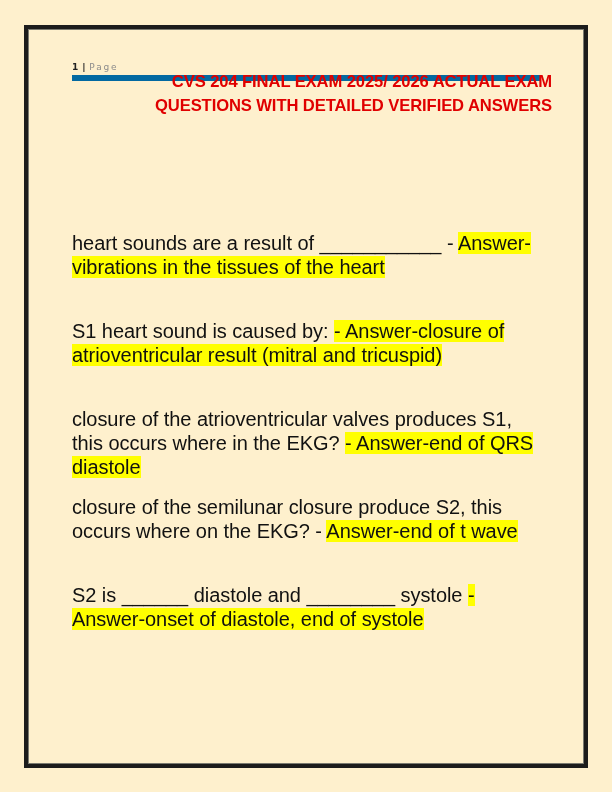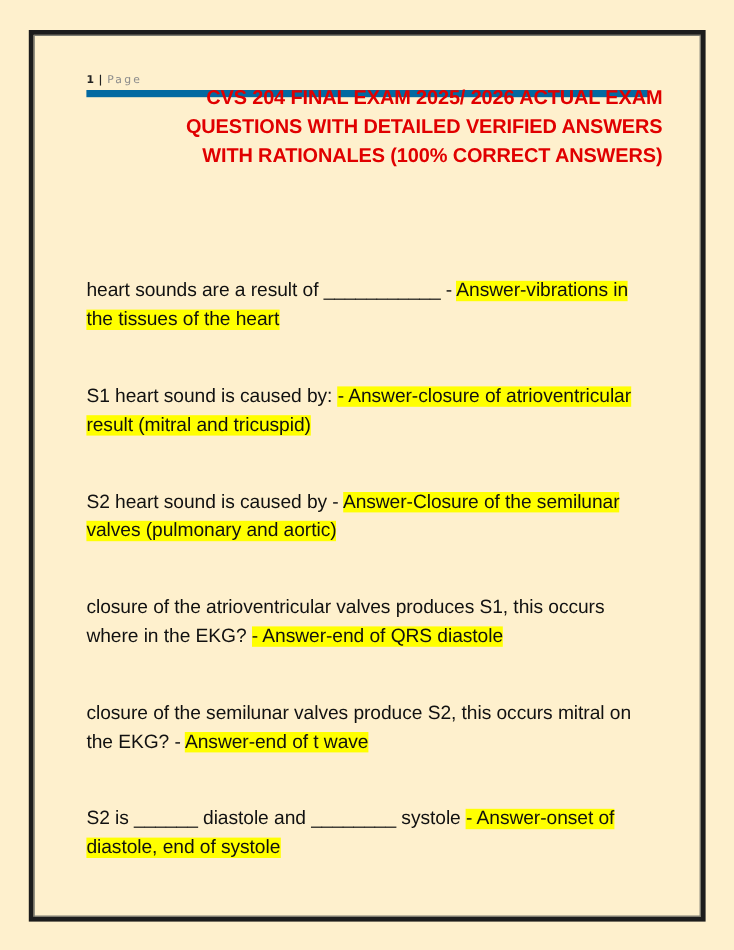--- a/index.html
+++ b/index.html
@@ -59,21 +59,21 @@
       line-height: 24.2px;
       letter-spacing: -0.1px;
     }
     .qa-list {
       position: absolute;
       left: 72px;
       top: 231px;
       width: 470px;
     }
     .qa-item {
-      font-size: 16px;
+      font-size: 20px;
       line-height: 24px;
       color: #111;
       height: 88px;
       letter-spacing: -0.05px;
     }
     .hl {
       background: #ffff00;
     }
   </style>
 </head>
@@ -83,35 +83,31 @@
 
 <div class="page-header">
   <span class="num">1</span>
   <span class="sep">|</span>
   <span class="label">Page</span>
 </div>
 
 <div class="title">
   <div>CVS 204 FINAL EXAM 2025/ 2026 ACTUAL EXAM</div>
   <div>QUESTIONS WITH DETAILED VERIFIED ANSWERS</div>
-  <div>WITH RATIONALES (100% CORRECT ANSWERS)</div>
 </div>
 
 <div class="qa-list">
   <div class="qa-item">
     <span>heart sounds are a result of ___________ - </span><span class="hl">Answer-vibrations in the tissues of the heart</span>
   </div>
   <div class="qa-item">
     <span>S1 heart sound is caused by: </span><span class="hl">- Answer-closure of atrioventricular result (mitral and tricuspid)</span>
   </div>
   <div class="qa-item">
-    <span>S2 heart sound is caused by - </span><span class="hl">Answer-Closure of the semilunar valves (pulmonary and aortic)</span>
-  </div>
-  <div class="qa-item">
     <span>closure of the atrioventricular valves produces S1, this occurs where in the EKG? </span><span class="hl">- Answer-end of QRS diastole</span>
   </div>
   <div class="qa-item">
-    <span>closure of the semilunar valves produce S2, this occurs mitral on the EKG? - </span><span class="hl">Answer-end of t wave</span>
+    <span>closure of the semilunar closure produce S2, this occurs where on the EKG? - </span><span class="hl">Answer-end of t wave</span>
   </div>
   <div class="qa-item">
     <span>S2 is ______ diastole and ________ systole </span><span class="hl">- Answer-onset of diastole, end of systole</span>
   </div>
 </div>
 
 </body></html>

